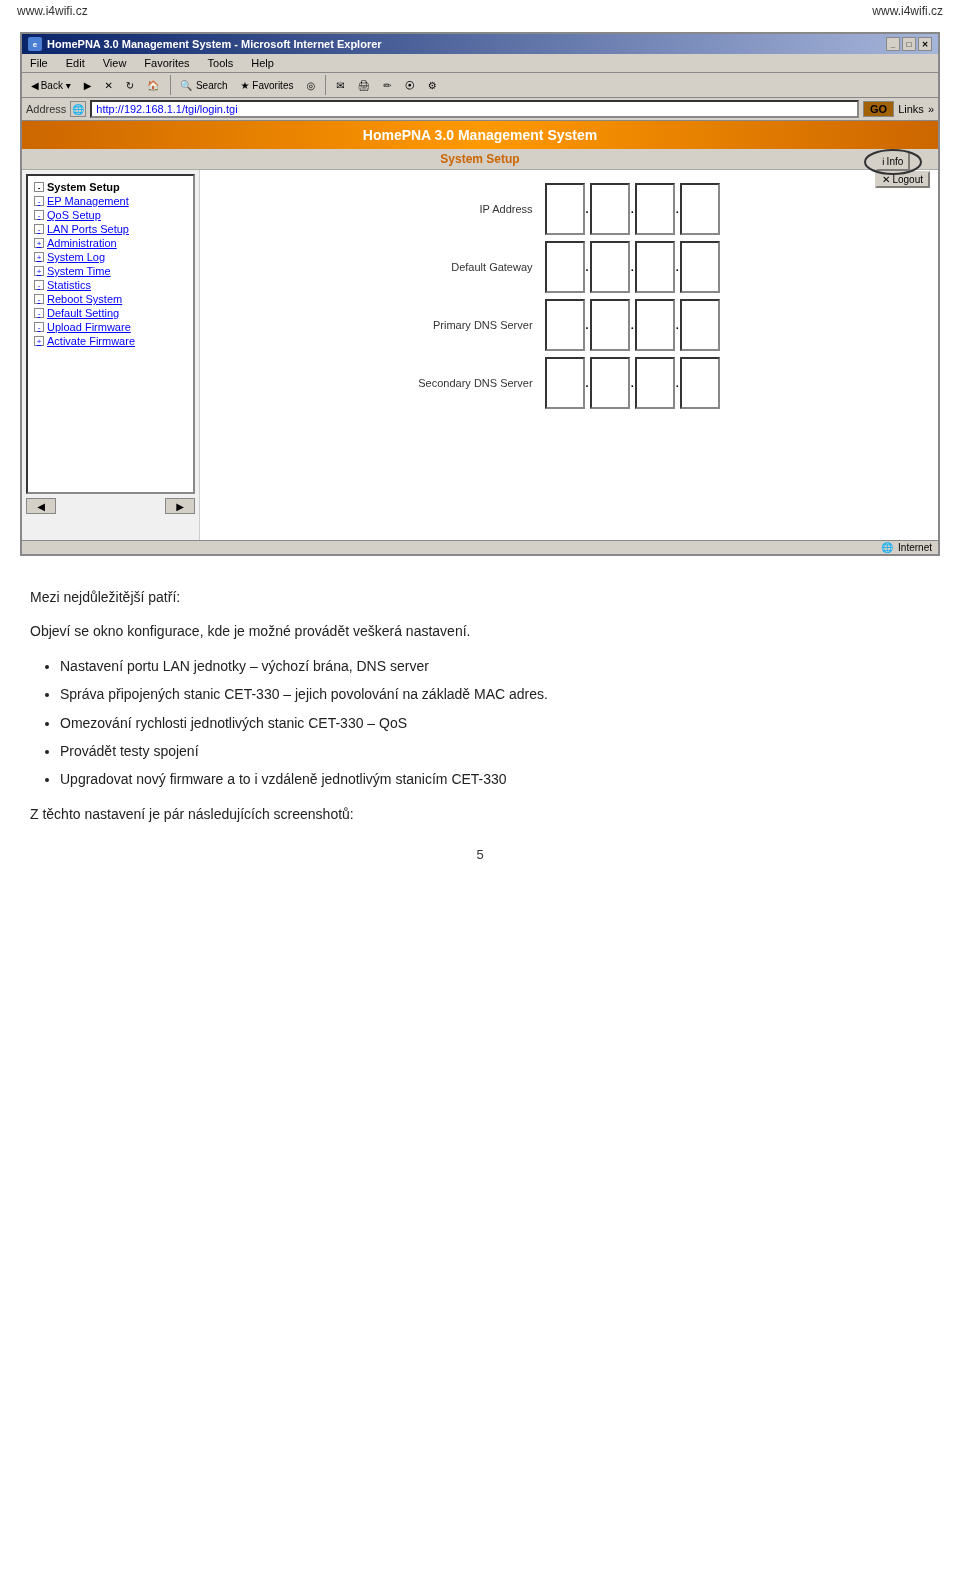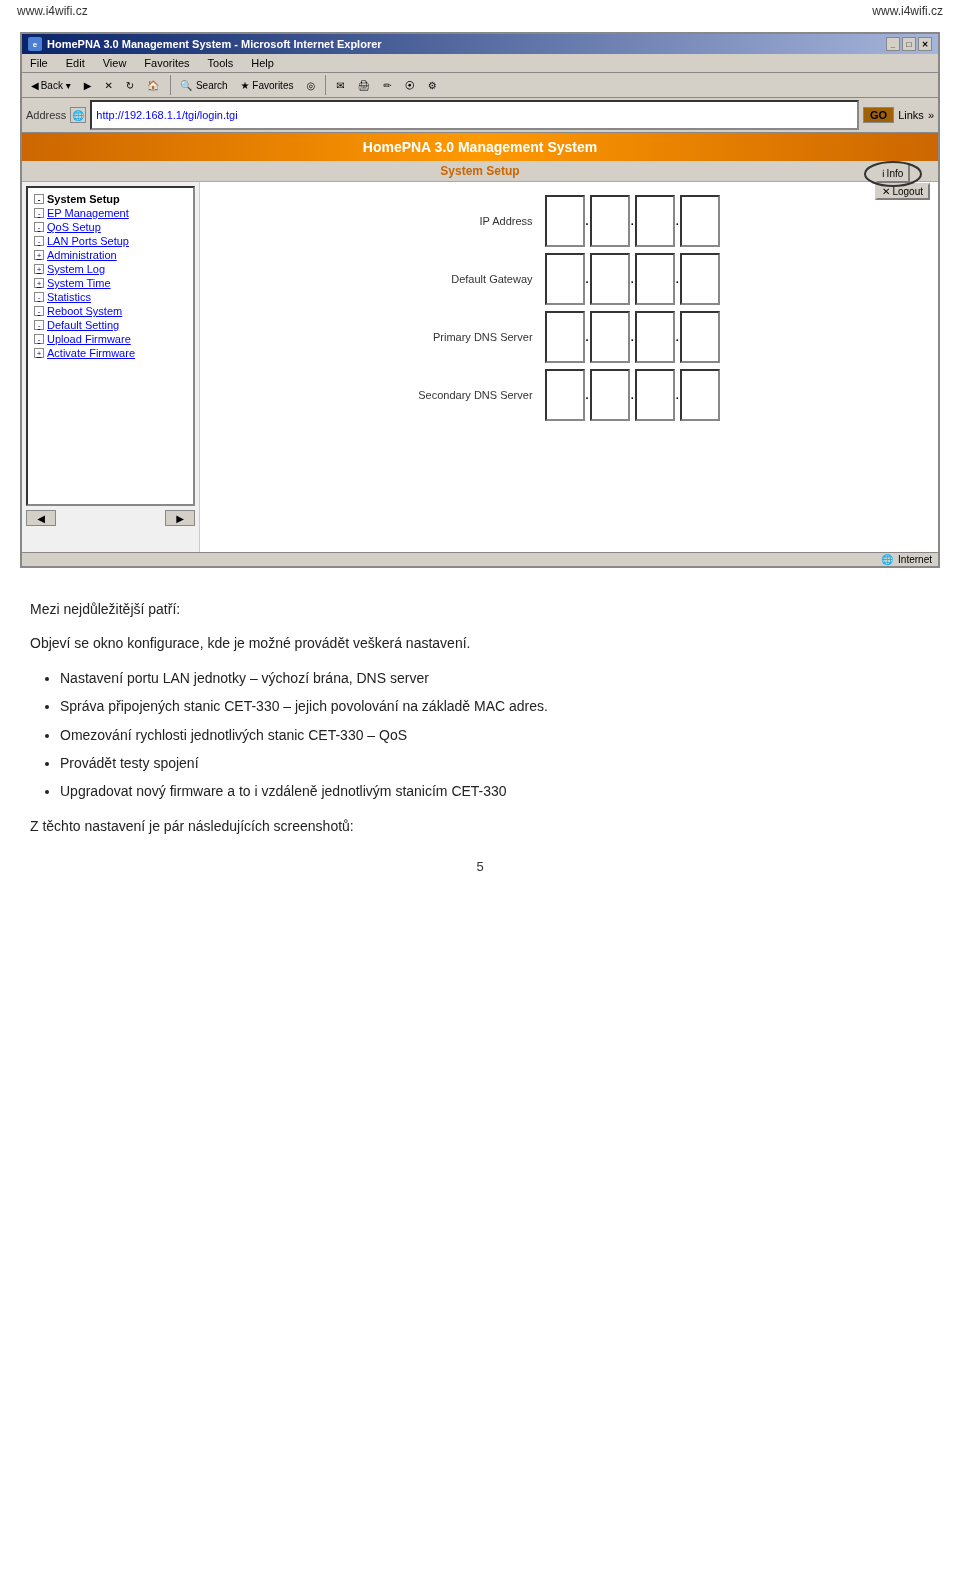--- a/index.html
+++ b/index.html
@@ -134,21 +134,21 @@
       color: #333;
     }
 
     .address-input {
       flex: 1;
       padding: 1px 4px;
       border: 2px inset #888;
       background: white;
       font-size: 11px;
       color: #00f;
-      height: 30px;
+      height: 18px;
     }
 
     .go-btn {
       background: #a16207;
       border: 1px solid #888;
       padding: 1px 6px;
       font-size: 11px;
       font-weight: bold;
       cursor: pointer;
     }

